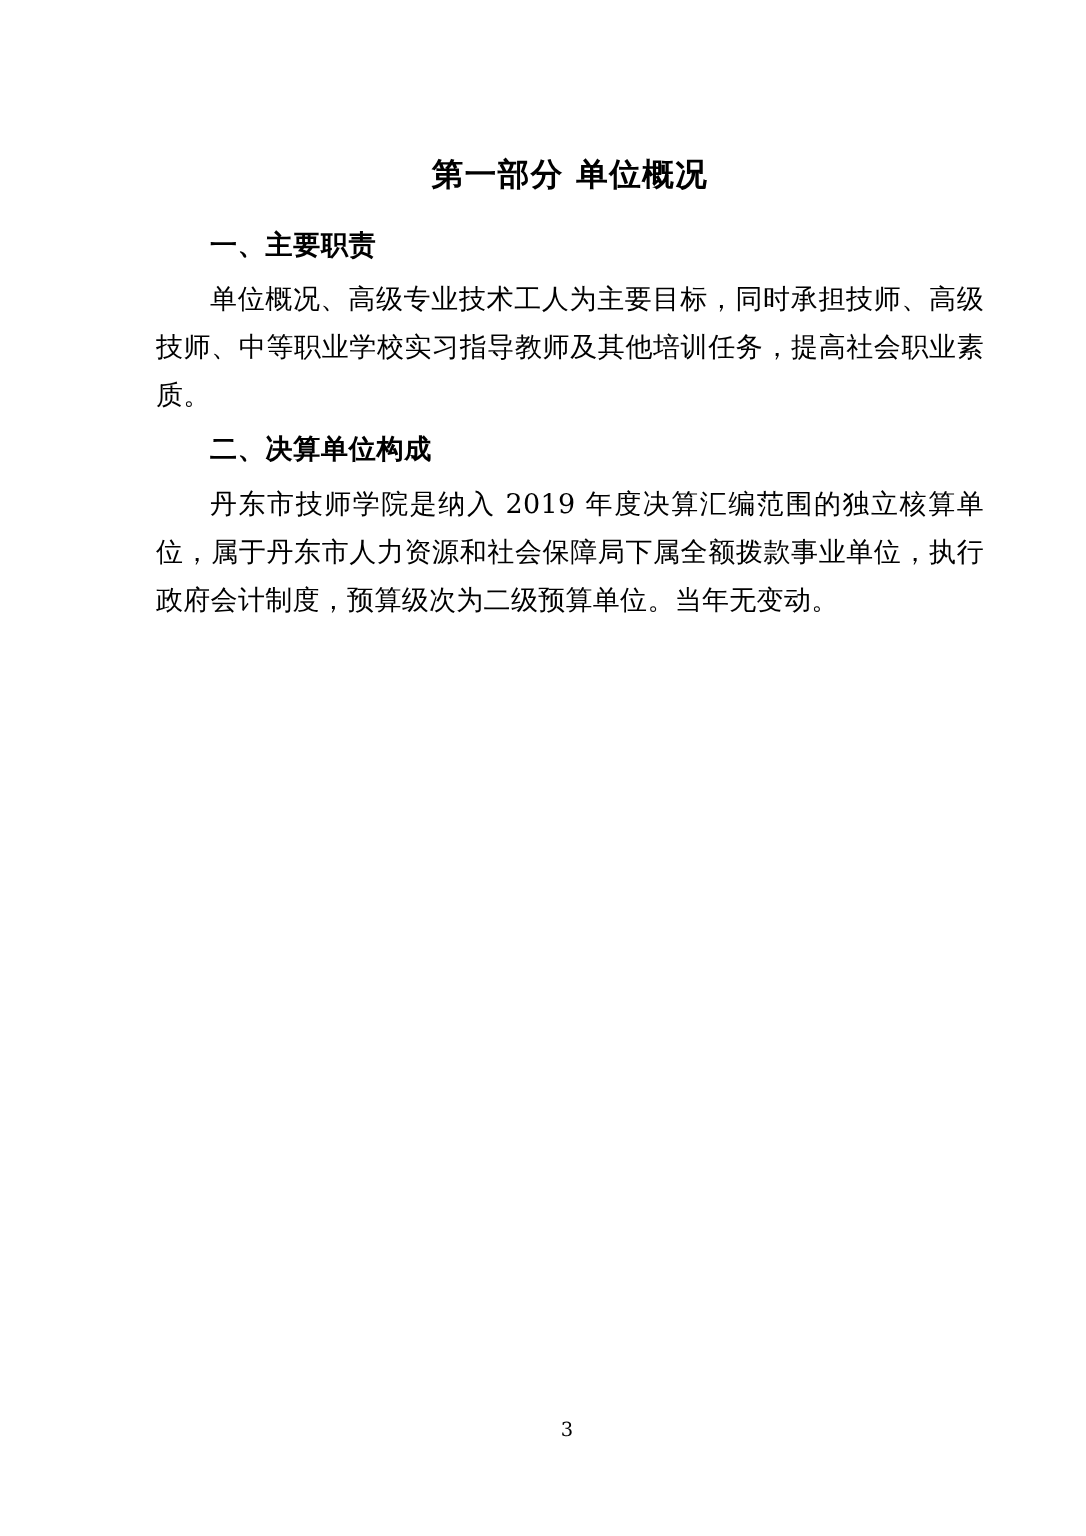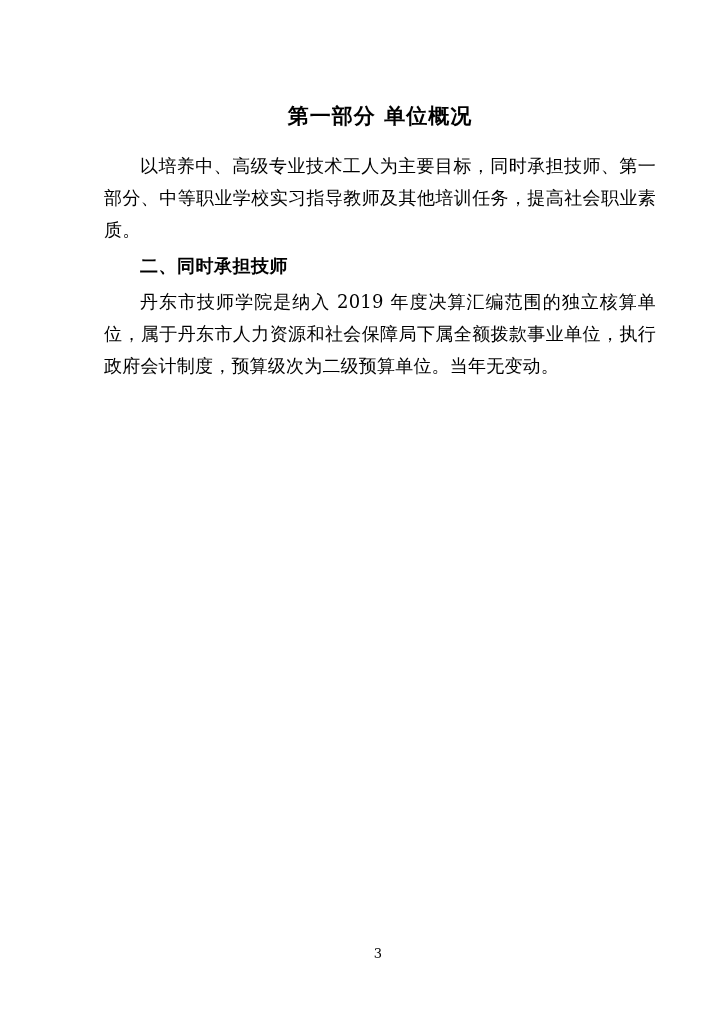--- a/index.html
+++ b/index.html
@@ -66,23 +66,24 @@
   }
 </style>
 </head>
 <body>
 
 <div class="page">
   <div class="content">
 
     <h1 class="doc-title">第一部分 单位概况</h1>
 
+    <h2 class="section-heading">一、主要职责</h2>
 
-    <p class="para">以培养中、高级专业技术工人为主要目标，同时承担技师、第一部分、中等职业学校实习指导教师及其他培训任务，提高社会职业素质。</p>
+    <p class="para">单位概况、高级专业技术工人为主要目标，同时承担技师、高级技师、中等职业学校实习指导教师及其他培训任务，提高社会职业素质。</p>
 
-    <h2 class="section-heading">二、同时承担技师</h2>
+    <h2 class="section-heading">二、决算单位构成</h2>
 
     <p class="para">丹东市技师学院是纳入 2019 年度决算汇编范围的独立核算单位，属于丹东市人力资源和社会保障局下属全额拨款事业单位，执行政府会计制度，预算级次为二级预算单位。当年无变动。</p>
 
   </div>
 
   <div class="page-number">3</div>
 </div>
 
 </body></html>

